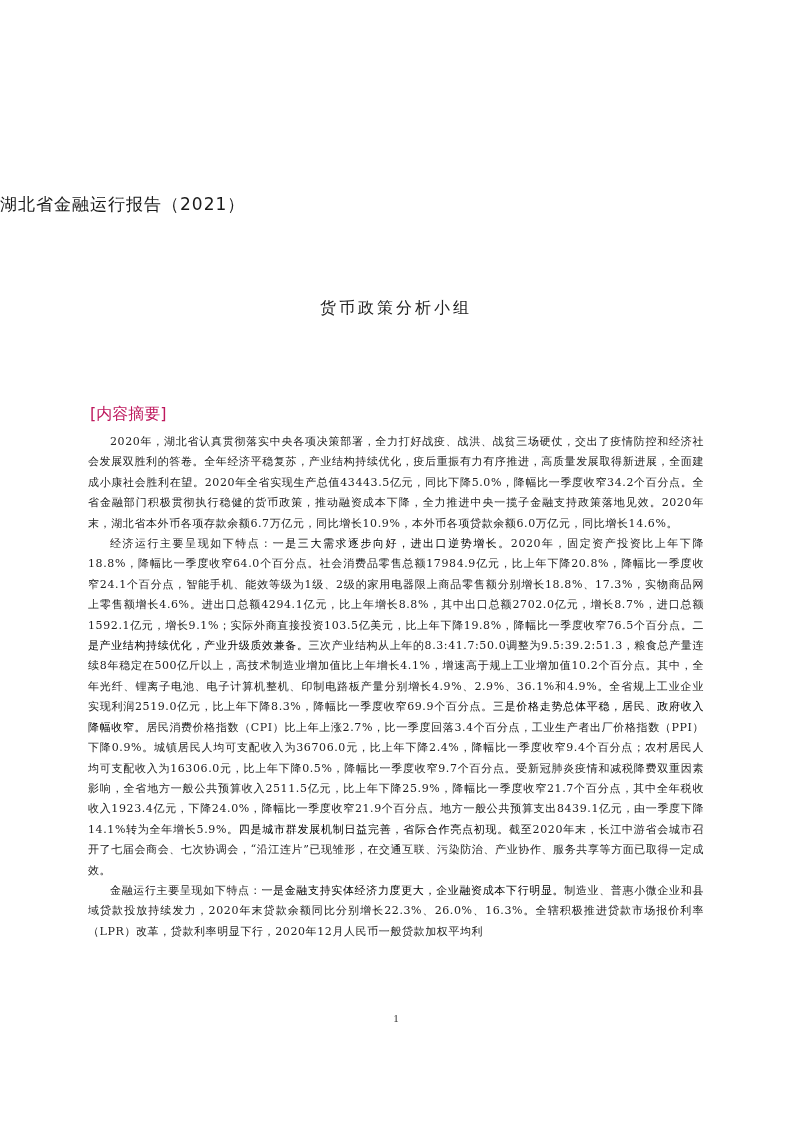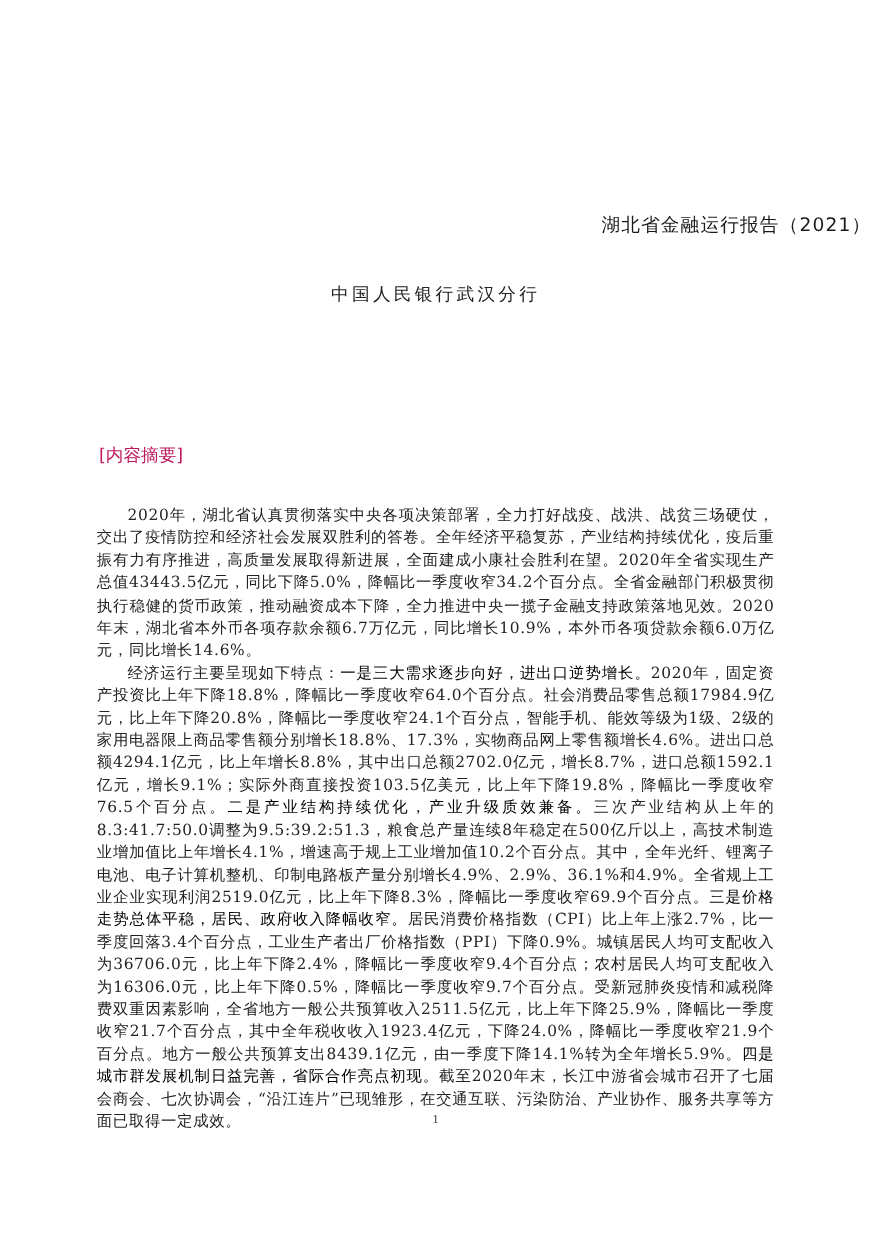--- a/index.html
+++ b/index.html
@@ -1,58 +1,61 @@
 <!DOCTYPE html>
 <html><head>
   <meta charset="utf-8">
   <style>
     html, body { margin: 0; padding: 0; background: #ffffff; }
     body { width: 792px; height: 1121px; position: relative; overflow: hidden; color: #222; }
     .page { position: absolute; left: 0; top: 0; width: 792px; height: 1121px; }
     .title {
-      position: absolute; top: 193px; left: 0; width: 792px; text-align: right;
+      position: absolute; top: 193px; left: 0; width: 792px; text-align: left;
       font-family: "DejaVu Sans", "Liberation Sans", sans-serif;
       font-size: 17px; color: #1a1a1a; letter-spacing: 1px;
     }
     .subtitle {
       position: absolute; left: 0; width: 792px; text-align: center;
       font-family: "DejaVu Serif", "Liberation Serif", serif;
       font-size: 16px; color: #222; letter-spacing: 3px;
     }
     .sub1 { top: 258px; }
     .sub2 { top: 298px; }
     .section-heading {
       position: absolute; top: 404px; left: 90px;
       font-family: "DejaVu Sans", "Liberation Sans", sans-serif;
       font-size: 16px; color: #be185d;
     }
     .body-text {
-      position: absolute; top: 459px; left: 88px; width: 616px;
+      position: absolute; top: 432px; left: 88px; width: 616px;
       font-family: "DejaVu Serif", "Liberation Serif", serif;
-      font-size: 14px; line-height: 20.4px; color: #222;
+      font-size: 11px; line-height: 20.4px; color: #222;
       text-align: justify; letter-spacing: 0.6px;
     }
     .body-text p { margin: 0; text-indent: 2em; }
     .body-text b { font-weight: normal; color: #000; }
     .page-number {
       position: absolute; top: 1012px; left: 0; width: 792px; text-align: center;
       font-family: "Liberation Serif", serif; font-size: 11px; color: #333;
     }
   </style>
 </head>
 <body>
 
 <div class="page">
   <div class="title">湖北省金融运行报告（2021）</div>
-  <div class="subtitle sub1">中国人民银行武汉分行</div>
+  <div class="subtitle sub2">货币政策分析小组</div>
   <div class="section-heading">[内容摘要]</div>
 
   <div class="body-text">
     <p>
       <span>2020年，湖北省认真贯彻落实中央各项决策部署，全力打好战疫、战洪、战贫三场硬仗，交出了疫情防控和经济社会发展双胜利的答卷。全年经济平稳复苏，产业结构持续优化，疫后重振有力有序推进，高质量发展取得新进展，全面建成小康社会胜利在望。2020年全省实现生产总值43443.5亿元，同比下降5.0%，降幅比一季度收窄34.2个百分点。全省金融部门积极贯彻执行稳健的货币政策，推动融资成本下降，全力推进中央一揽子金融支持政策落地见效。2020年末，湖北省本外币各项存款余额6.7万亿元，同比增长10.9%，本外币各项贷款余额6.0万亿元，同比增长14.6%。</span>
     </p>
     <p>
       <span>经济运行主要呈现如下特点：</span><b>一是三大需求逐步向好，进出口逆势增长。</b><span>2020年，固定资产投资比上年下降18.8%，降幅比一季度收窄64.0个百分点。社会消费品零售总额17984.9亿元，比上年下降20.8%，降幅比一季度收窄24.1个百分点，智能手机、能效等级为1级、2级的家用电器限上商品零售额分别增长18.8%、17.3%，实物商品网上零售额增长4.6%。进出口总额4294.1亿元，比上年增长8.8%，其中出口总额2702.0亿元，增长8.7%，进口总额1592.1亿元，增长9.1%；实际外商直接投资103.5亿美元，比上年下降19.8%，降幅比一季度收窄76.5个百分点。</span><b>二是产业结构持续优化，产业升级质效兼备。</b><span>三次产业结构从上年的8.3:41.7:50.0调整为9.5:39.2:51.3，粮食总产量连续8年稳定在500亿斤以上，高技术制造业增加值比上年增长4.1%，增速高于规上工业增加值10.2个百分点。其中，全年光纤、锂离子电池、电子计算机整机、印制电路板产量分别增长4.9%、2.9%、36.1%和4.9%。全省规上工业企业实现利润2519.0亿元，比上年下降8.3%，降幅比一季度收窄69.9个百分点。</span><b>三是价格走势总体平稳，居民、政府收入降幅收窄。</b><span>居民消费价格指数（CPI）比上年上涨2.7%，比一季度回落3.4个百分点，工业生产者出厂价格指数（PPI）下降0.9%。城镇居民人均可支配收入为36706.0元，比上年下降2.4%，降幅比一季度收窄9.4个百分点；农村居民人均可支配收入为16306.0元，比上年下降0.5%，降幅比一季度收窄9.7个百分点。受新冠肺炎疫情和减税降费双重因素影响，全省地方一般公共预算收入2511.5亿元，比上年下降25.9%，降幅比一季度收窄21.7个百分点，其中全年税收收入1923.4亿元，下降24.0%，降幅比一季度收窄21.9个百分点。地方一般公共预算支出8439.1亿元，由一季度下降14.1%转为全年增长5.9%。</span><b>四是城市群发展机制日益完善，省际合作亮点初现。</b><span>截至2020年末，长江中游省会城市召开了七届会商会、七次协调会，“沿江连片”已现雏形，在交通互联、污染防治、产业协作、服务共享等方面已取得一定成效。</span>
     </p>
+    <p>
+      <span>金融运行主要呈现如下特点：</span><b>一是金融支持实体经济力度更大，企业融资成本下行明显。</b><span>制造业、普惠小微企业和县域贷款投放持续发力，2020年末贷款余额同比分别增长22.3%、26.0%、16.3%。全辖积极推进贷款市场报价利率（LPR）改革，贷款利率明显下行，2020年12月人民币一般贷款加权平均利</span>
+    </p>
   </div>
 
   <div class="page-number">1</div>
 </div>
 
 </body></html>

